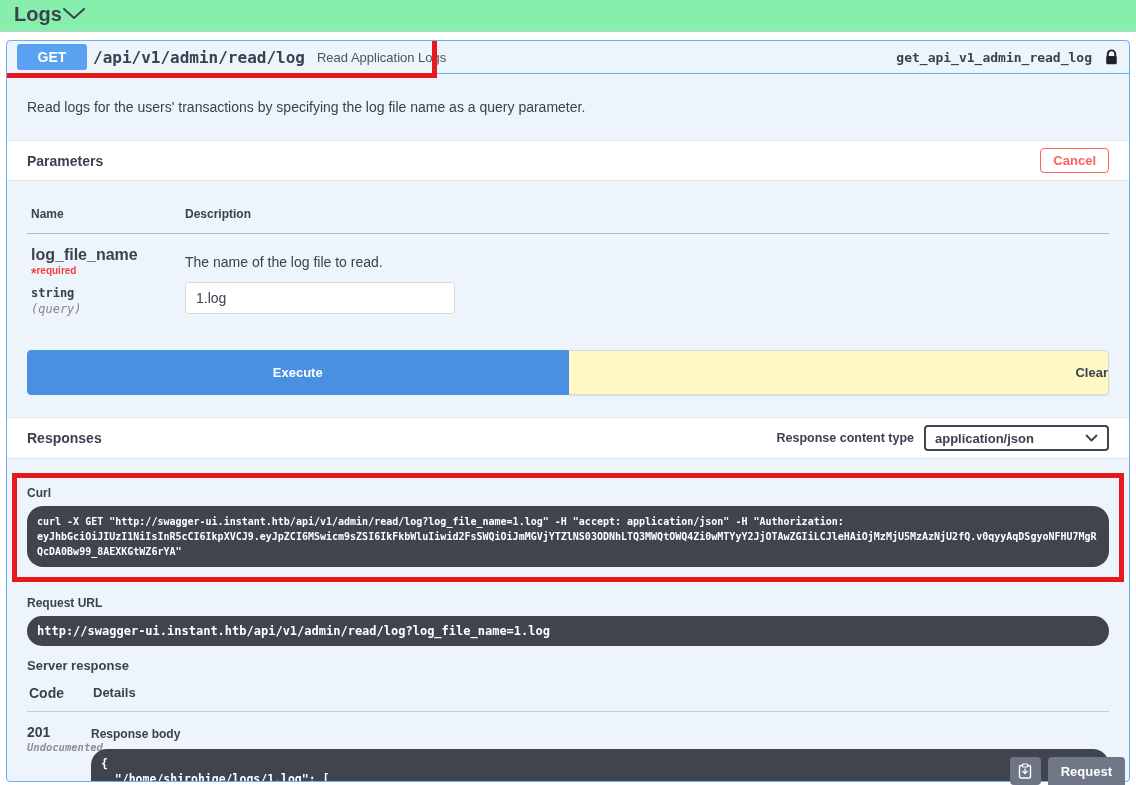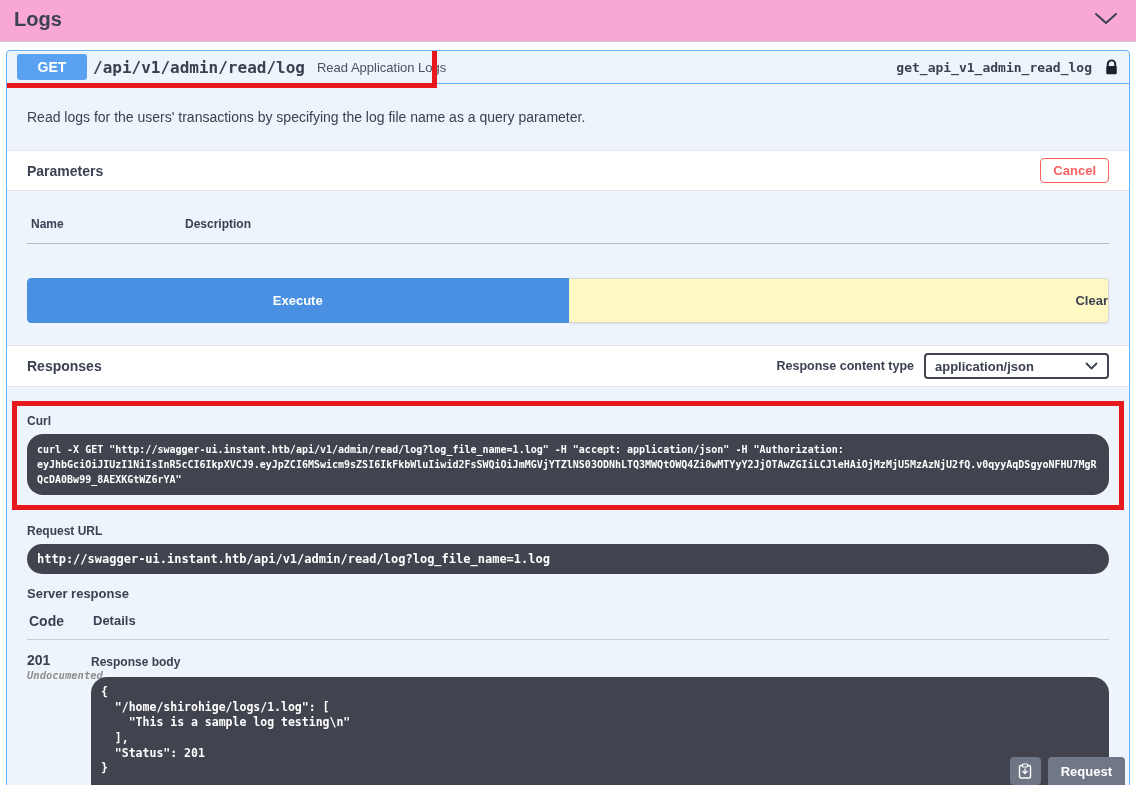--- a/index.html
+++ b/index.html
@@ -7,25 +7,25 @@
   body {
     position: relative;
     overflow: hidden;
     background: #ffffff;
     font-family: "Liberation Sans", sans-serif;
     color: #3b4151;
   }
 
   
   .tag-header {
-    display: flex; align-items: center; justify-content: space-between;
+    display: flex; align-items: center; justify-content: flex-start;
     padding: 5px 14px 7px 14px;
-    background: #f9a8d4;
+    background: #86efac;
     border-bottom: 1px solid #c9ccd1;
-    height: 42px;
+    height: 32px;
   }
   .tag-title { font-size: 20px; font-weight: bold; color: #3b4151; }
   .tag-chevron { margin-right: 4px; cursor: pointer; }
 
   
   .opblock {
     margin: 8px 6px 0 6px;
     border: 1px solid #61affe;
     border-radius: 4px;
     background: #edf4fc;
@@ -235,20 +235,34 @@
   <div class="section-header">
     <span class="section-title">Parameters</span>
     <button class="cancel-btn">Cancel</button>
   </div>
 
   <div class="parameters-area">
     <div class="param-headrow">
       <span class="col-name">Name</span>
       <span class="col-desc">Description</span>
     </div>
+    <div class="param-row">
+      <div class="col-name">
+        <div>
+          <span class="param-name">log_file_name</span>
+          <span class="param-required">*</span><span class="param-required-word">required</span>
+        </div>
+        <div class="param-type">string</div>
+        <div class="param-in">(query)</div>
+      </div>
+      <div class="col-desc">
+        <div class="param-desc-text">The name of the log file to read.</div>
+        <input class="param-input" type="text" value="1.log" style="">
+      </div>
+    </div>
   </div>
 
   <div class="execute-wrapper">
     <button class="btn-execute">Execute</button>
     <button class="btn-clear">Clear</button>
   </div>
 
   <div class="section-header">
     <span class="section-title">Responses</span>
     <span class="content-type-wrap">

